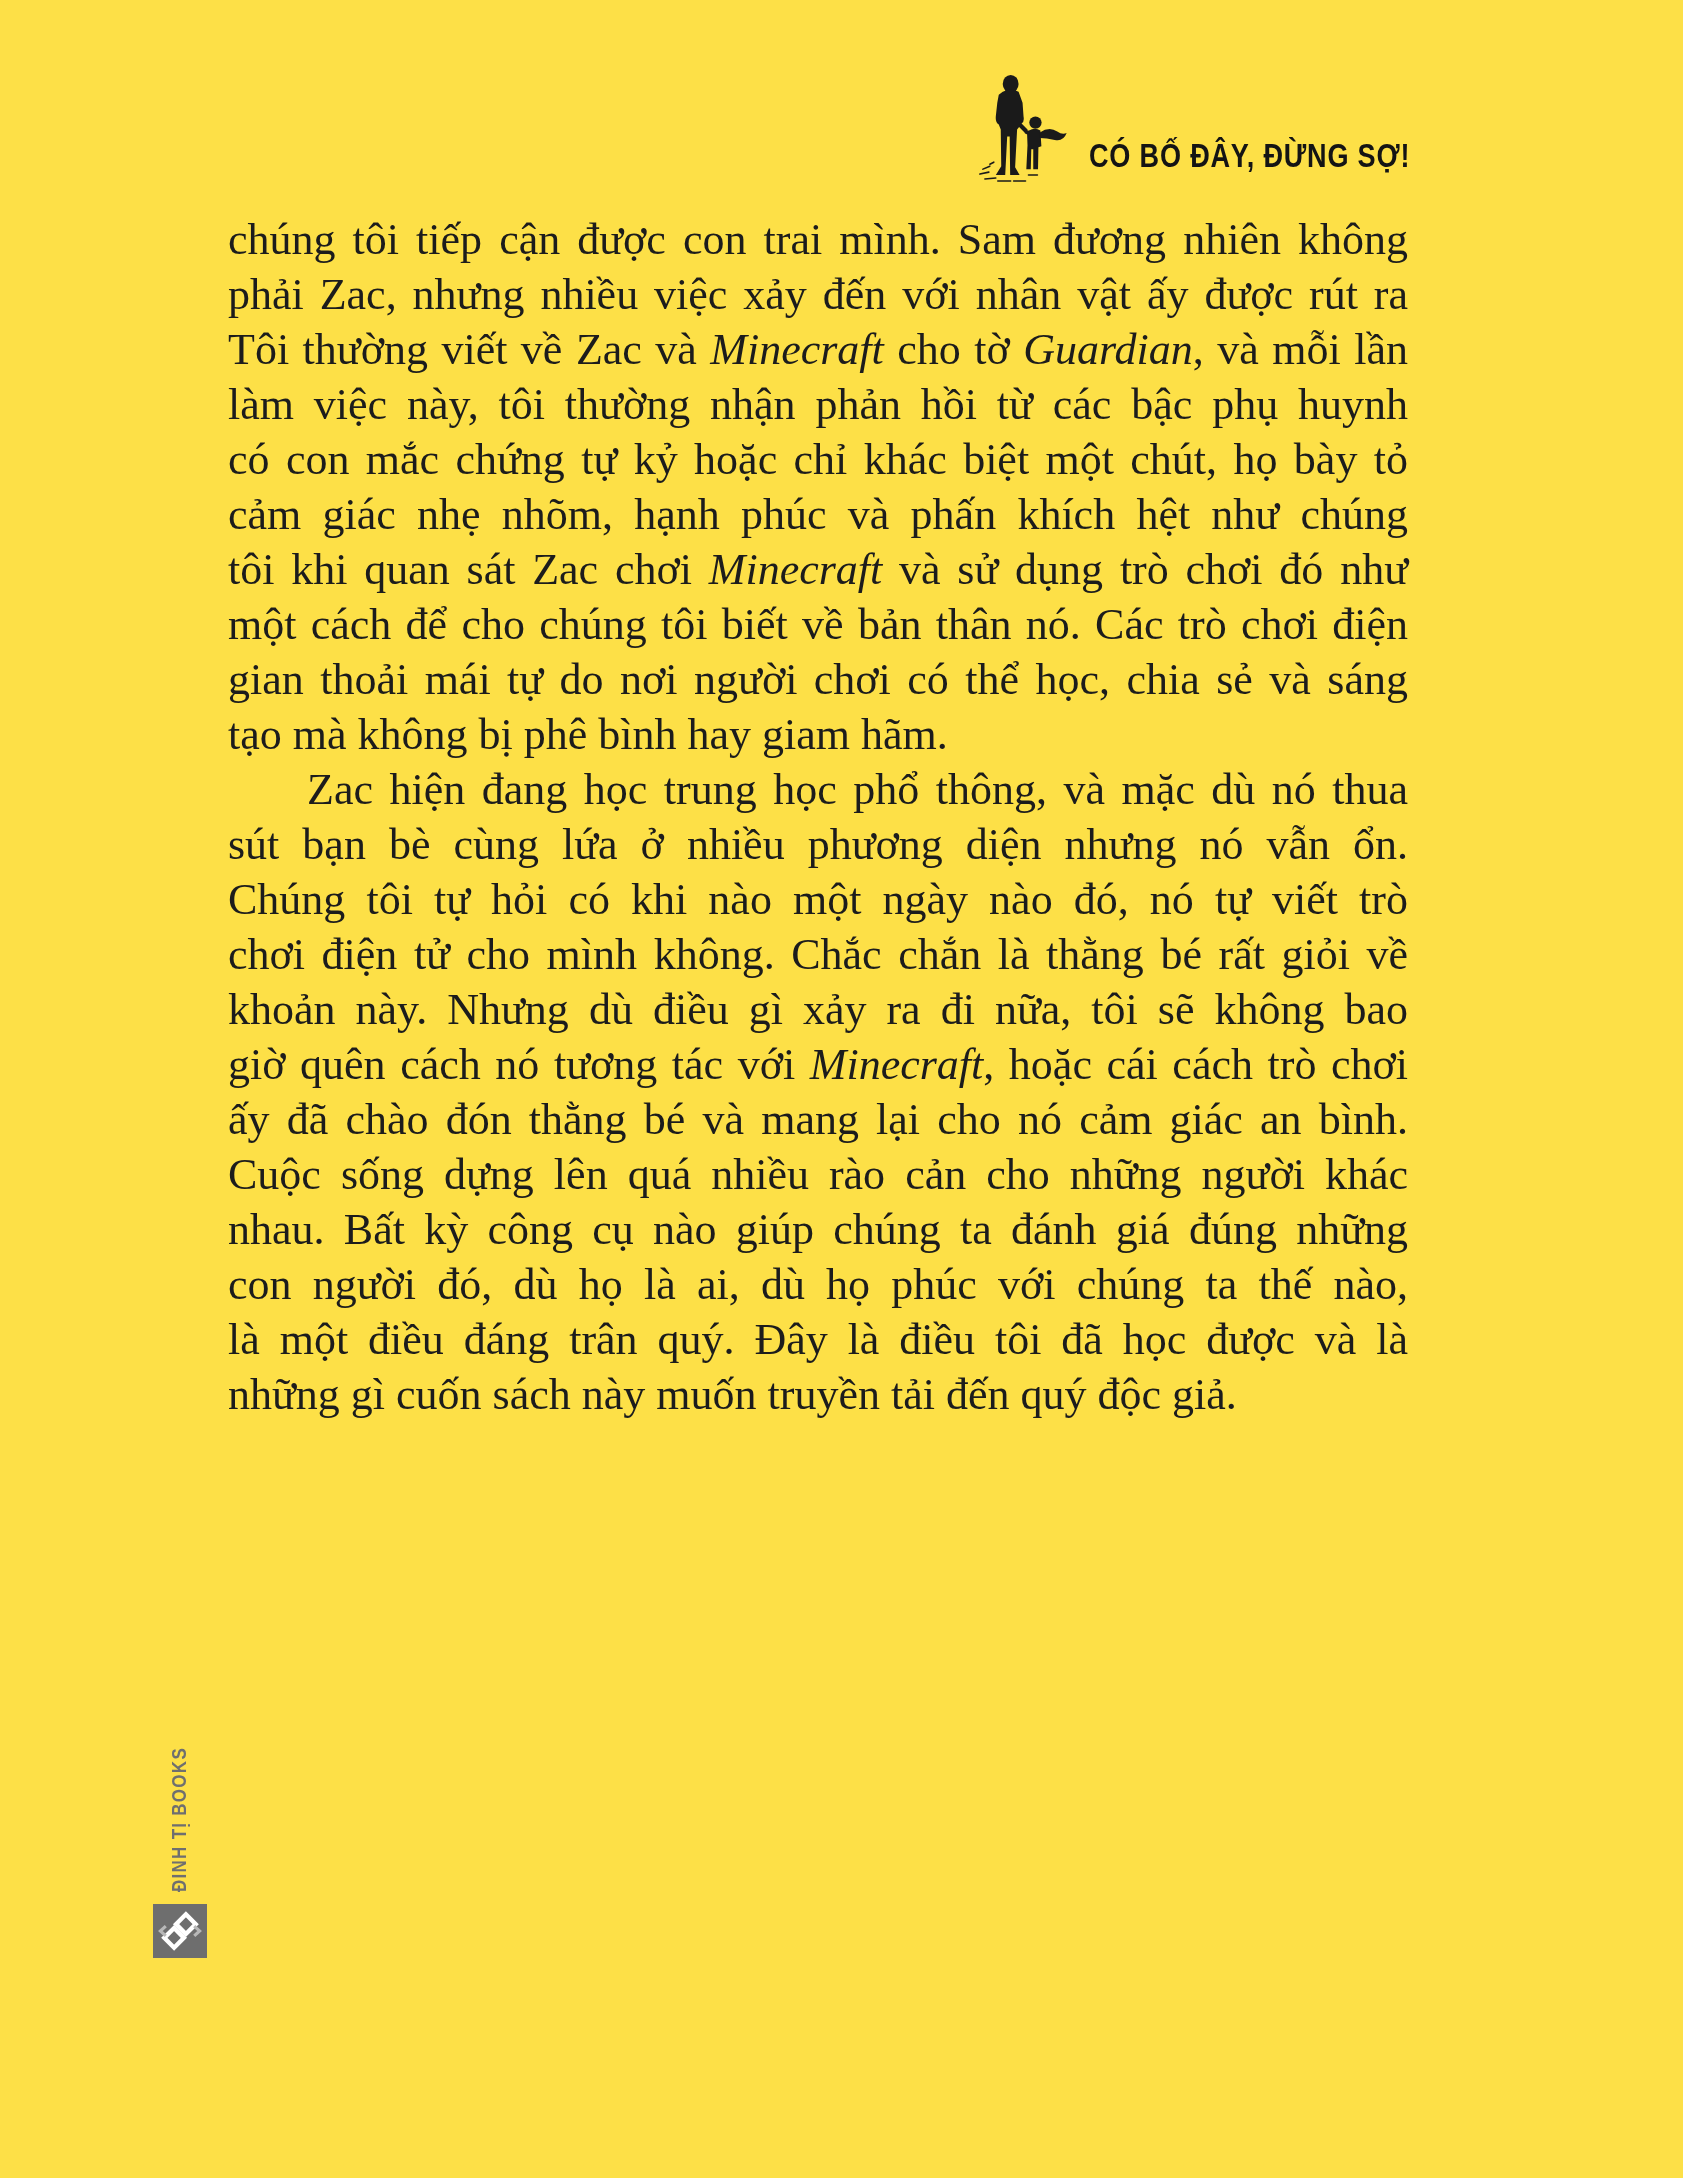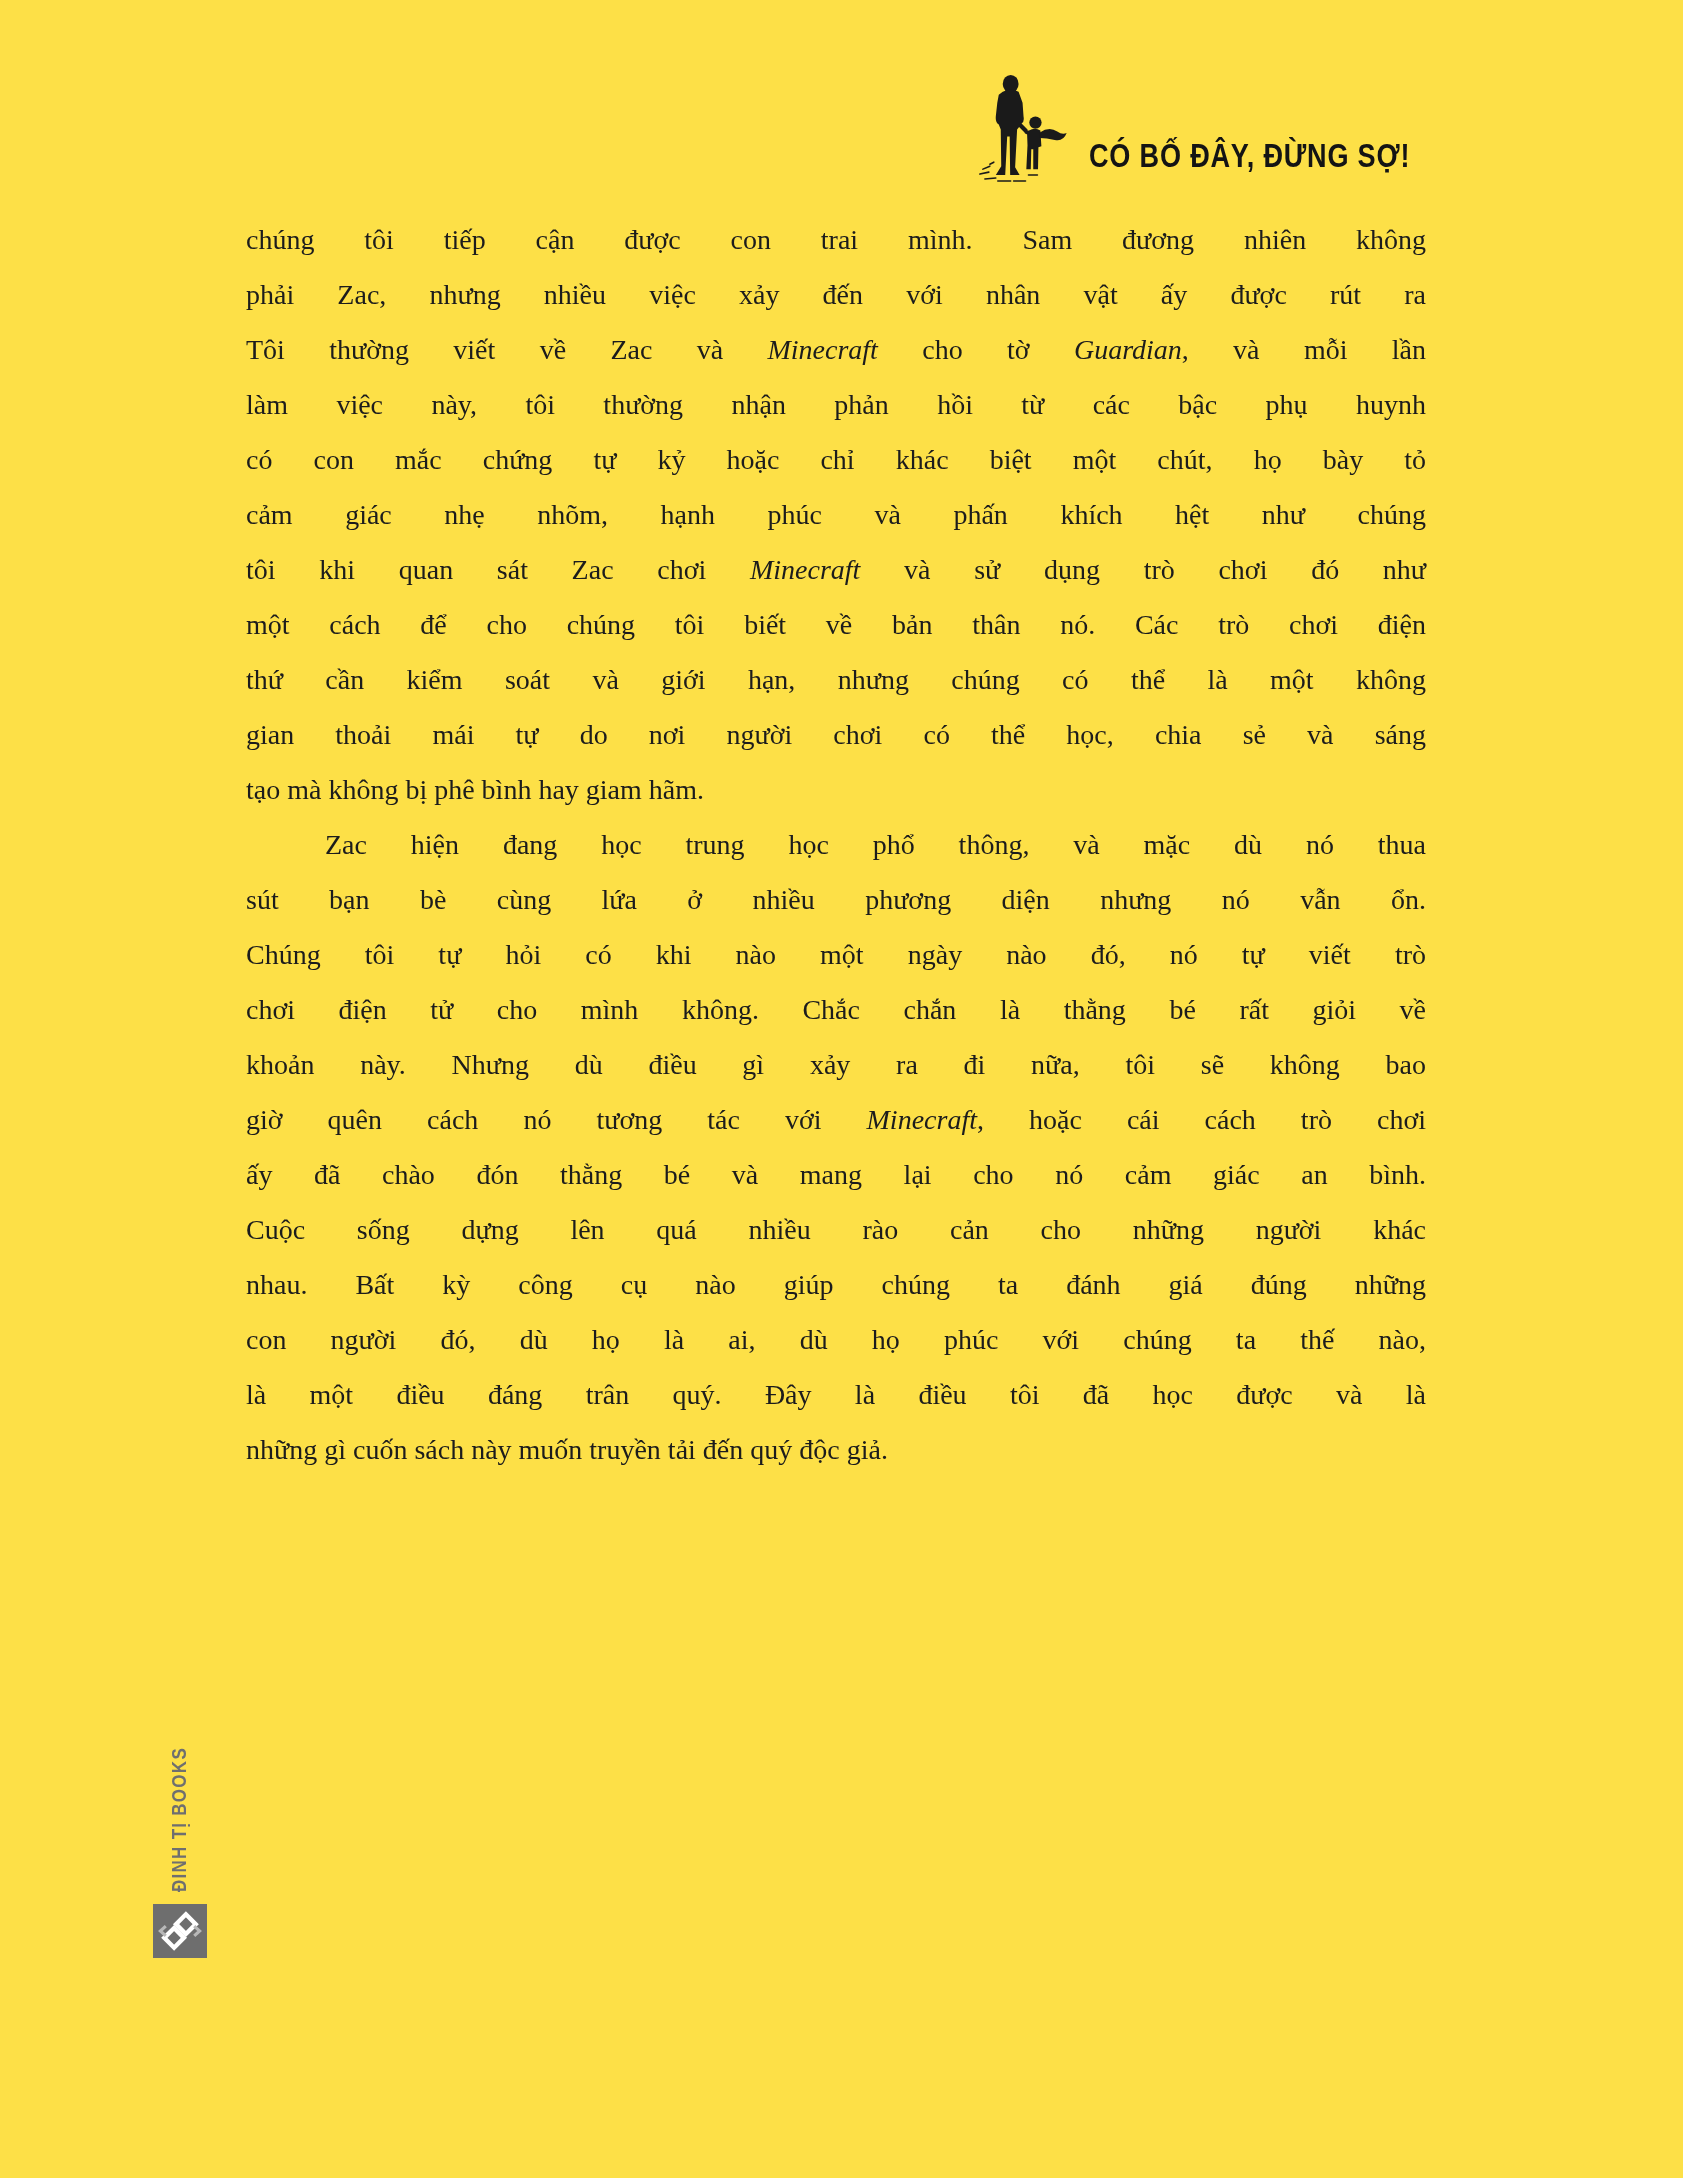--- a/index.html
+++ b/index.html
@@ -15,22 +15,22 @@
   .hdr-logo{position:absolute;left:970px;top:73px;width:117px;height:111px;}
   .brand-title{
     position:absolute;left:1089px;top:137px;
     font-family:"Liberation Sans", sans-serif;
     font-weight:bold;font-size:33px;letter-spacing:1px;
     color:#141414;white-space:nowrap;
     transform:scaleX(0.82);transform-origin:0 0;
   }
   
   .body-text{
-    position:absolute;left:246px;top:212px;width:1180px;
-    font-size:28px;line-height:55px;
+    position:absolute;left:228px;top:212px;width:1180px;
+    font-size:44px;line-height:55px;
   }
   .para{margin:0;}
   .line{text-align:justify;text-align-last:justify;}
   .line.para-last{text-align-last:auto;}
   .line.first-indent{text-indent:79px;}
   .line i{font-style:italic;}
   
   .signature{
     position:absolute;right:277px;top:1586px;
     text-align:right;font-size:41px;line-height:66px;
@@ -81,21 +81,20 @@
   <main class="body-text">
       <div class="para">
         <div class="line">chúng tôi tiếp cận được con trai mình. Sam đương nhiên không</div>
         <div class="line">phải Zac, nhưng nhiều việc xảy đến với nhân vật ấy được rút ra</div>
         <div class="line">Tôi thường viết về Zac và <i>Minecraft</i> cho tờ <i>Guardian</i>, và mỗi lần</div>
         <div class="line">làm việc này, tôi thường nhận phản hồi từ các bậc phụ huynh</div>
         <div class="line">có con mắc chứng tự kỷ hoặc chỉ khác biệt một chút, họ bày tỏ</div>
         <div class="line">cảm giác nhẹ nhõm, hạnh phúc và phấn khích hệt như chúng</div>
         <div class="line">tôi khi quan sát Zac chơi <i>Minecraft</i> và sử dụng trò chơi đó như</div>
         <div class="line">một cách để cho chúng tôi biết về bản thân nó. Các trò chơi điện</div>
-        <div class="line">thứ cần kiểm soát và giới hạn, nhưng chúng có thể là một không</div>
         <div class="line">gian thoải mái tự do nơi người chơi có thể học, chia sẻ và sáng</div>
         <div class="line para-last">tạo mà không bị phê bình hay giam hãm.</div>
       </div>
       <div class="para">
         <div class="line first-indent">Zac hiện đang học trung học phổ thông, và mặc dù nó thua</div>
         <div class="line">sút bạn bè cùng lứa ở nhiều phương diện nhưng nó vẫn ổn.</div>
         <div class="line">Chúng tôi tự hỏi có khi nào một ngày nào đó, nó tự viết trò</div>
         <div class="line">chơi điện tử cho mình không. Chắc chắn là thằng bé rất giỏi về</div>
         <div class="line">khoản này. Nhưng dù điều gì xảy ra đi nữa, tôi sẽ không bao</div>
         <div class="line">giờ quên cách nó tương tác với <i>Minecraft</i>, hoặc cái cách trò chơi</div>

